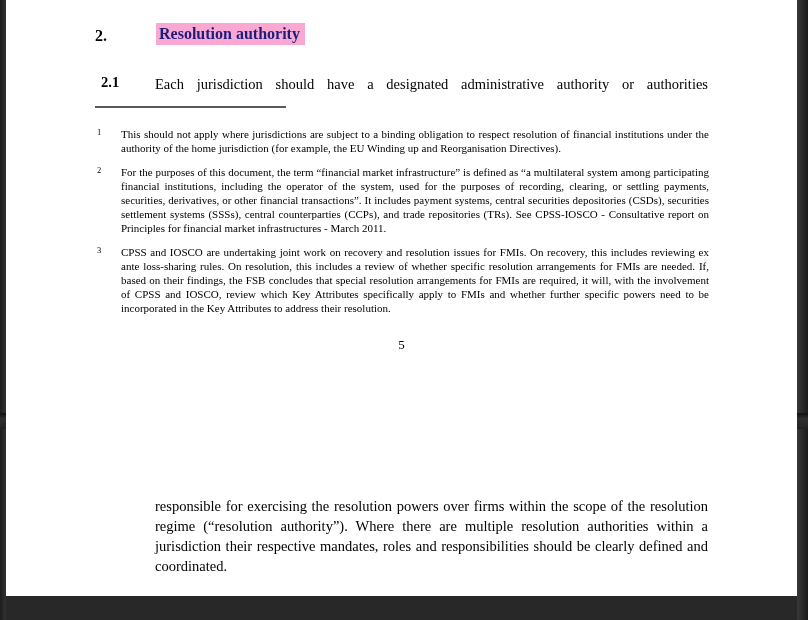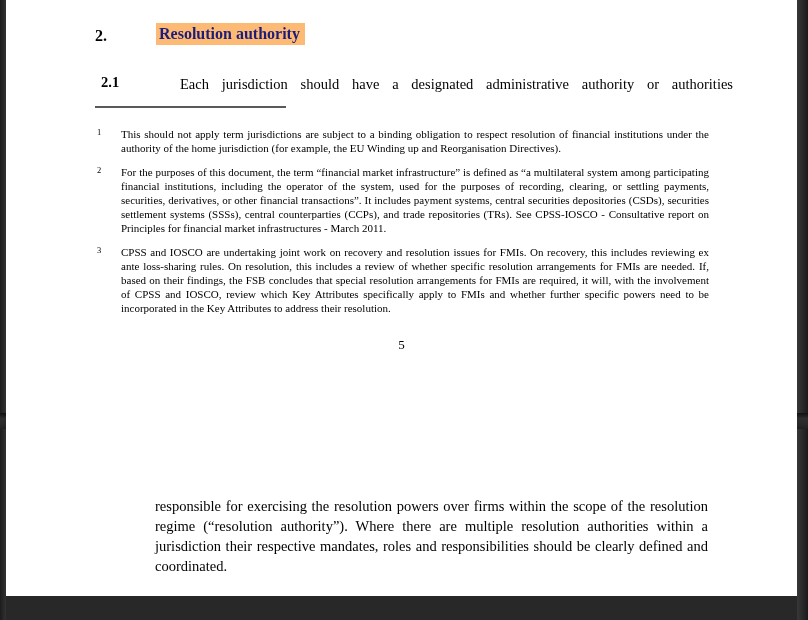--- a/index.html
+++ b/index.html
@@ -17,29 +17,29 @@
     background:linear-gradient(#101010,#2e2e2e 35%,#272727 80%,#1f1f1f);}
   .page{
     position:absolute;left:6px;width:791px;background:#ffffff;
   }
   .page-1{top:0;height:413px;}
   .page-2{top:405px;height:191px;}
   .abs{position:absolute;}
   .heading-num{left:89px;top:27px;font-size:16px;font-weight:bold;color:#000;}
   .heading-text{left:150px;top:25px;font-size:16px;font-weight:bold;}
   .heading-text .hl{
-    background:#fdba74;
+    background:#f9a8d4;
     color:#1c1c7a;
     padding:2px 5px 3px 3px;
   }
   .section-num{left:95px;top:74px;font-size:14.5px;font-weight:bold;color:#000;}
   .section-text{
     left:149px;top:74px;width:553px;
     font-size:14.5px;line-height:20px;color:#000;
-    text-align:justify;text-align-last:justify;margin-left:25px;
+    text-align:justify;text-align-last:justify;
   }
   .fn-separator{left:89px;top:106px;width:191px;height:0;border-top:2px solid #5a5a5a;}
   .footnotes{left:89px;top:127px;width:614px;}
   .footnote{
     position:relative;
     padding-left:26px;
     margin-bottom:10px;
     font-size:11px;line-height:14px;color:#000;
     text-align:justify;
   }
@@ -65,21 +65,21 @@
   <div class="abs heading-num">2.</div>
   <div class="abs heading-text">
     <span class="hl">Resolution authority</span>
   </div>
   <div class="abs section-num">2.1</div>
   <div class="abs section-text">Each jurisdiction should have a designated administrative authority or authorities</div>
   <div class="abs fn-separator"></div>
   <div class="abs footnotes">
     <div class="footnote">
       <span class="fn-num">1</span>
-      <span>This should not apply term jurisdictions are subject to a binding obligation to respect resolution of financial institutions under the authority of the home jurisdiction (for example, the EU Winding up and Reorganisation Directives).</span>
+      <span>This should not apply where jurisdictions are subject to a binding obligation to respect resolution of financial institutions under the authority of the home jurisdiction (for example, the EU Winding up and Reorganisation Directives).</span>
     </div>
     <div class="footnote">
       <span class="fn-num">2</span>
       <span>For the purposes of this document, the term “financial market infrastructure” is defined as “a multilateral system among participating financial institutions, including the operator of the system, used for the purposes of recording, clearing, or settling payments, securities, derivatives, or other financial transactions”. It includes payment systems, central securities depositories (CSDs), securities settlement systems (SSSs), central counterparties (CCPs), and trade repositories (TRs). See CPSS-IOSCO - Consultative report on Principles for financial market infrastructures - March 2011.</span>
     </div>
     <div class="footnote">
       <span class="fn-num">3</span>
       <span>CPSS and IOSCO are undertaking joint work on recovery and resolution issues for FMIs. On recovery, this includes reviewing ex ante loss-sharing rules. On resolution, this includes a review of whether specific resolution arrangements for FMIs are needed. If, based on their findings, the FSB concludes that special resolution arrangements for FMIs are required, it will, with the involvement of CPSS and IOSCO, review which Key Attributes specifically apply to FMIs and whether further specific powers need to be incorporated in the Key Attributes to address their resolution.</span>
     </div>
   </div>

